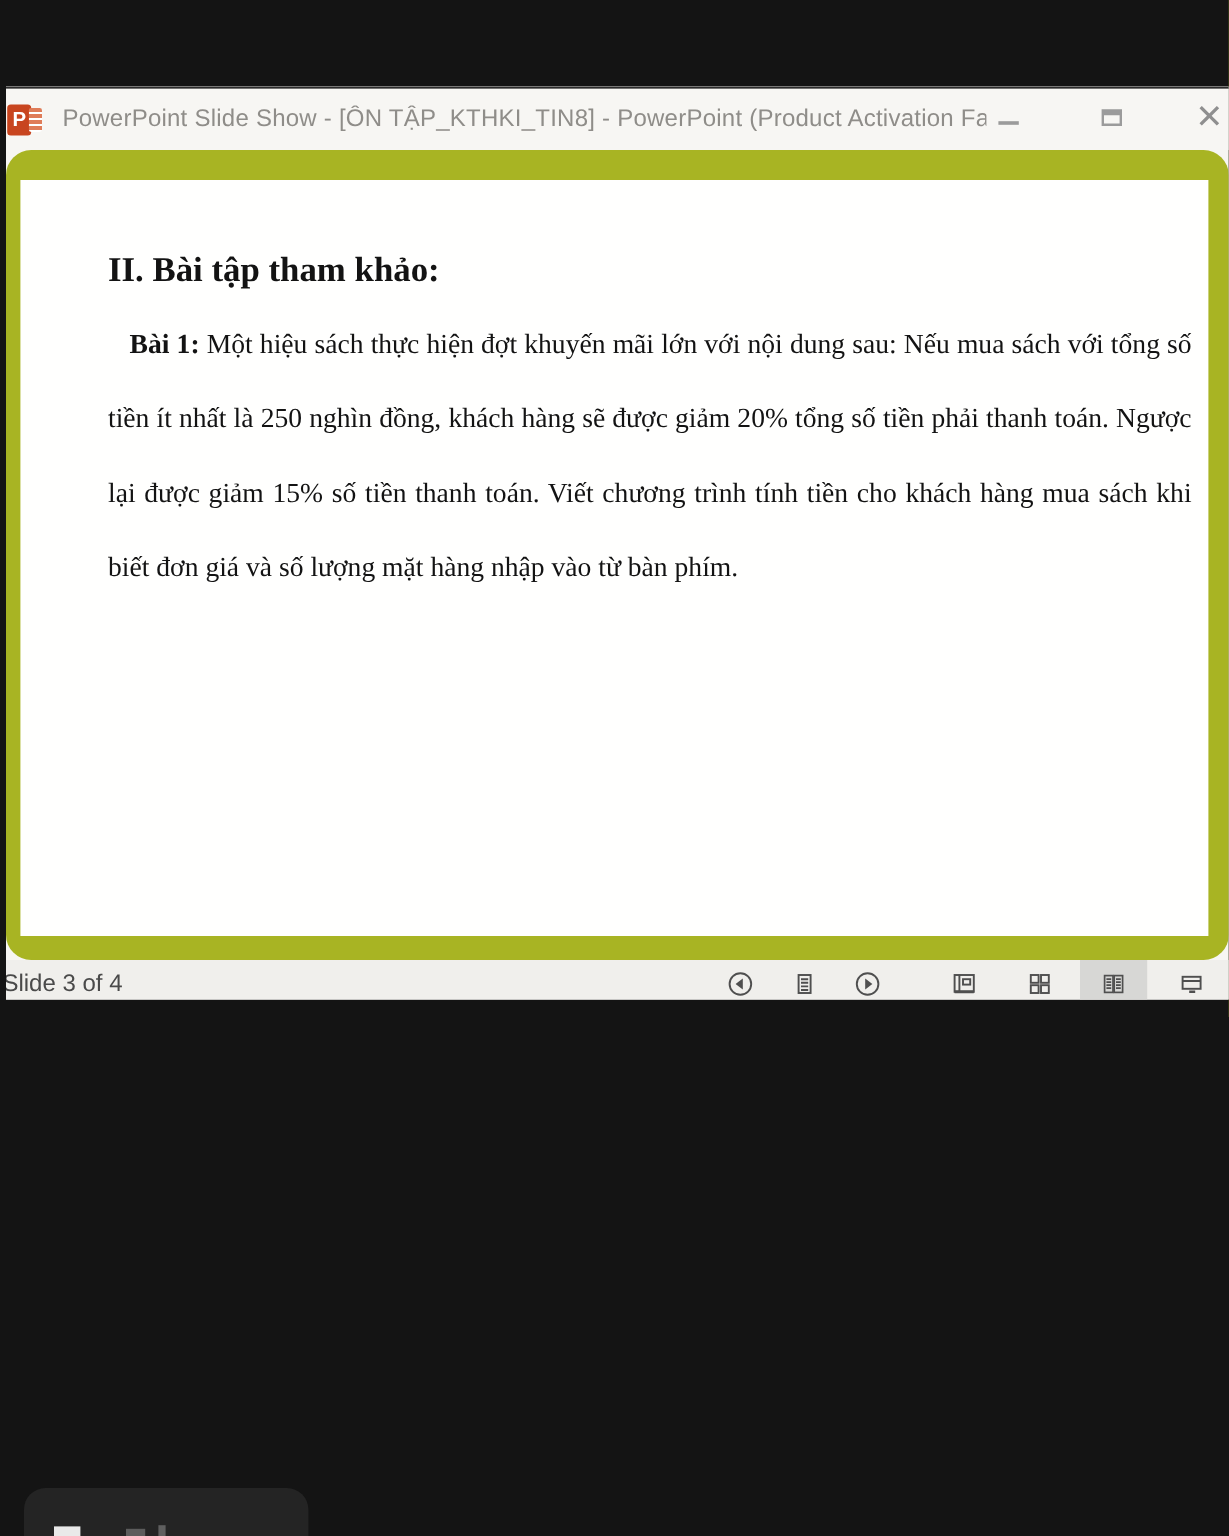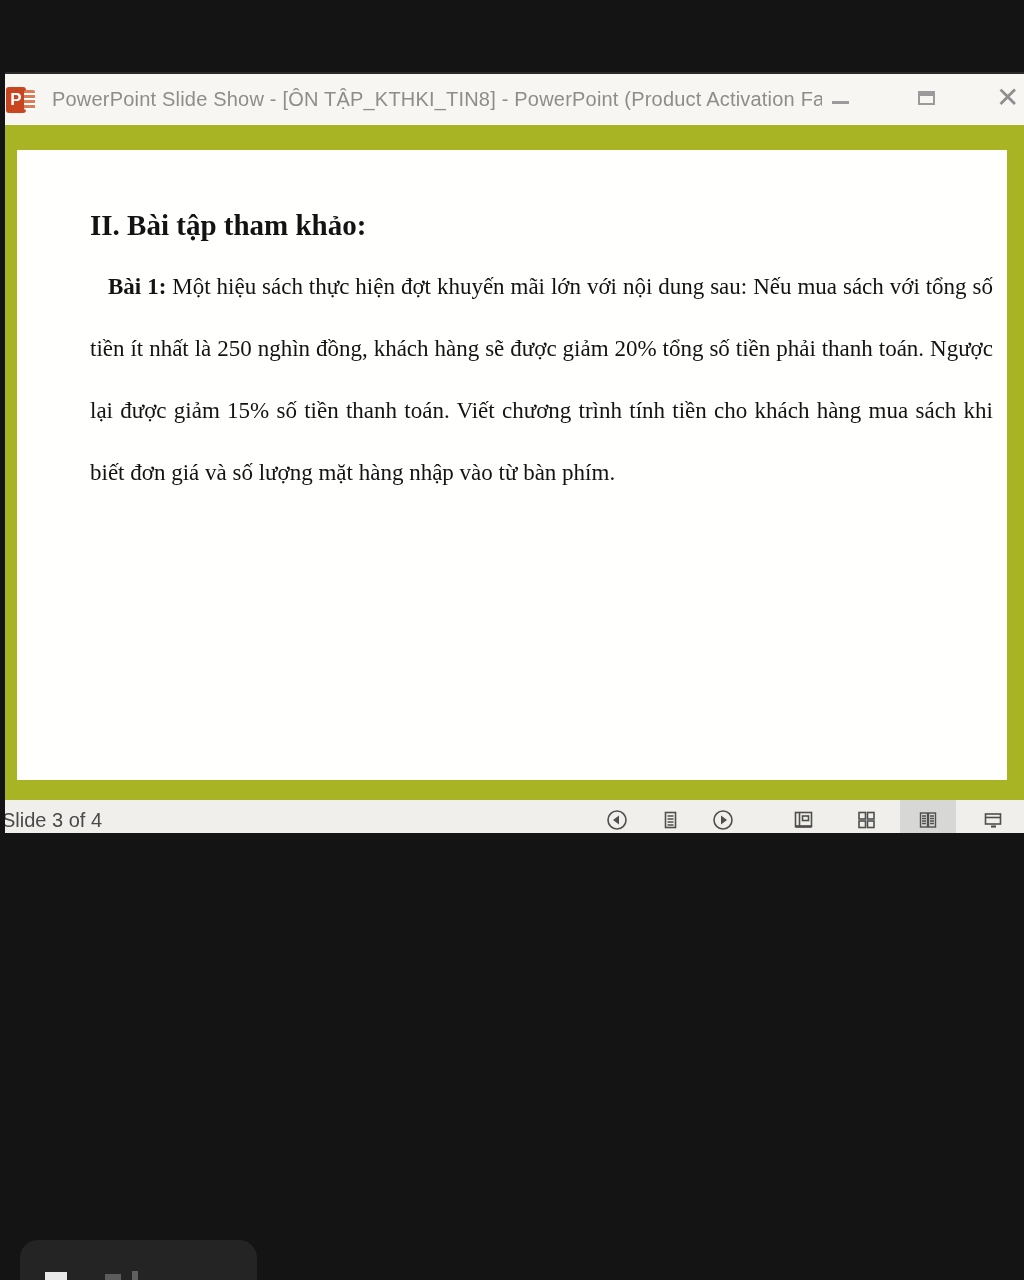--- a/index.html
+++ b/index.html
@@ -27,21 +27,21 @@
     background-image:repeating-linear-gradient(#df7c58 0 3px,#ffffff 3px 5px);
   }
   .title-text{
     color:#8f8d89;font-size:20px;margin-left:16px;white-space:nowrap;overflow:hidden;
     max-width:770px;letter-spacing:.2px;
   }
   .minimize-btn{position:absolute;left:827px;top:27px;width:17px;height:3px;background:#9b9b9b;}
   .maximize-btn{position:absolute;left:913px;top:17px;width:17px;height:14px;border:2px solid #9b9b9b;border-top-width:5px;box-sizing:border-box;background:transparent;}
   .close-btn{position:absolute;left:991px;top:8px;color:#8f8f8f;font-size:28px;line-height:32px;font-weight:400;}
   
-  .frame{position:absolute;left:0;top:53px;width:100%;height:675px;background:#a8b423;}
+  .frame{position:absolute;left:0;top:53px;width:100%;height:675px;background:#a8b423;border-radius:21px;}
   .slide{position:absolute;left:12px;right:17px;top:25px;bottom:20px;background:#fffffe;overflow:hidden;}
   .slide-content{padding:44px 14px 0 73px;}
   .slide-heading{
     font-family:"Liberation Serif","DejaVu Serif",serif;
     font-size:29px;font-weight:bold;color:#131313;line-height:62px;margin:0;
   }
   .slide-paragraph{
     font-family:"Liberation Serif","DejaVu Serif",serif;
     font-size:23px;color:#131313;line-height:62px;margin:0;
     text-align:justify;text-indent:18px;

